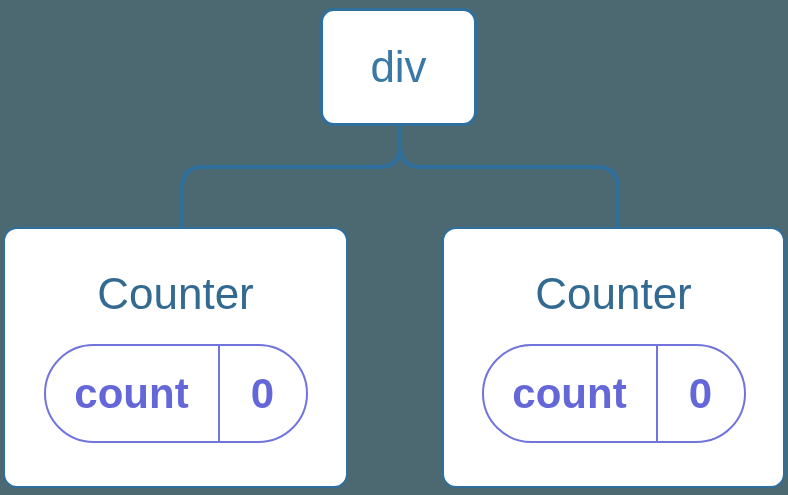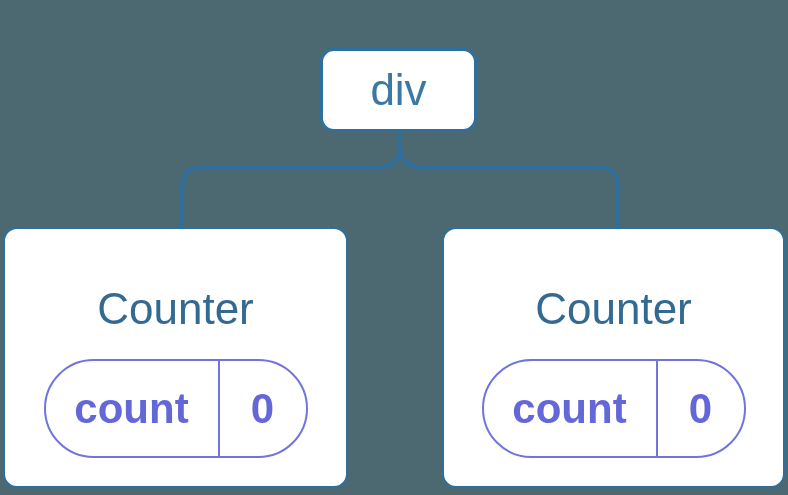--- a/index.html
+++ b/index.html
@@ -32,47 +32,46 @@
     display:block;
   }
   .branch{
     fill:none;
     stroke:var(--connector);
     stroke-width:4;
   }
   .root-node{
     position:absolute;
     left:320px;top:8px;
-    width:157px;height:84px;
+    width:157px;height:118px;
     box-sizing:border-box;
     background:var(--card-bg);
     border:3px solid var(--node-border);
     border-radius:14px;
     display:flex;
     align-items:center;
     justify-content:center;
-    margin-top:40px;
   }
   .root-label{
     font-size:44px;
     line-height:1;
     color:var(--root-label-text);
   }
   .card{
     position:absolute;
     top:227px;
     height:261px;
     box-sizing:border-box;
     background:var(--card-bg);
     border:2px solid var(--node-border);
     border-radius:14px;
     display:flex;
     flex-direction:column;
     align-items:center;
-    padding-top:53px;
+    padding-top:38px;
   }
   .card-left{left:3px;width:345px;}
   .card-right{left:442px;width:343px;}
   .card-title{
     font-size:44px;
     line-height:53px;
     color:var(--card-title-text);
   }
   .pill{
     margin-top:24px;

